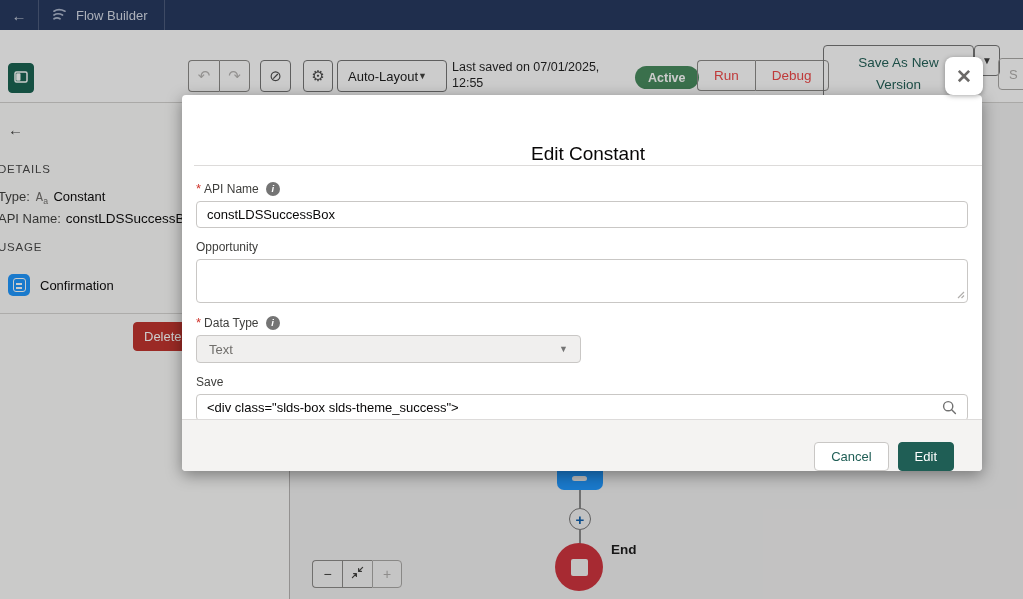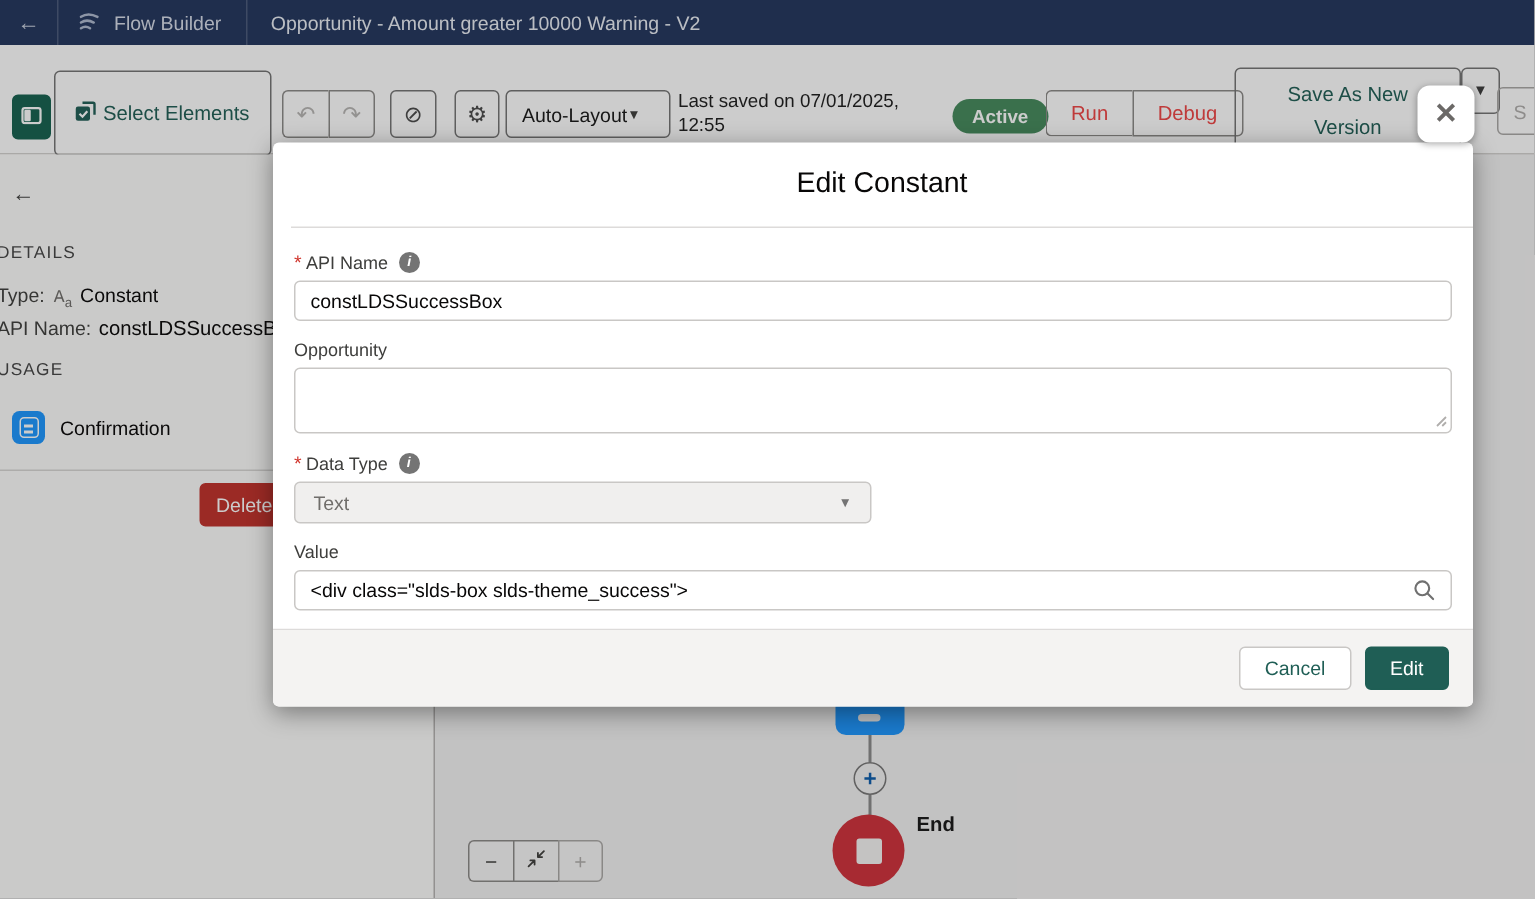--- a/index.html
+++ b/index.html
@@ -86,21 +86,21 @@
   .end-node .sq { width:17px; height:17px; background:#f5f4f3; border-radius:2px; }
   .end-lbl { position:absolute; left:321px; top:439px; font-size:13.5px; font-weight:bold; color:#181818; }
   .zoom-grp { left:22px; top:457px; }
   .zoom-grp .cell { width:30px; height:28px; font-size:14px; color:#3e3e3c; background:rgba(255,255,255,0.35); }
   .zoom-grp .cell.dis { border-color:#aaa8a6; color:#b0aeac; }
 
   
   .backdrop { position:absolute; inset:0; background:rgba(24,24,24,0.22); z-index:40; }
   .modal { position:absolute; left:182px; top:95px; width:800px; height:376px; background:#fff;
            border-radius:4px; box-shadow:0 4px 16px rgba(0,0,0,0.4); z-index:50; }
-  .m-head { height:57px; border-bottom:1px solid #dddbda; display:flex; align-items:center; justify-content:center;margin-left:12px; }
+  .m-head { height:71px; border-bottom:1px solid #dddbda; display:flex; align-items:flex-end; justify-content:center;margin-left:12px; }
   .m-title { font-size:19px; font-weight:400; color:#080707; }
   .m-body { padding:15px 14px 0 14px; }
   .lblrow { display:flex; align-items:center; margin-bottom:5px; }
   .req { color:#d0342c; font-size:13px; margin-right:3px; }
   .flabel { font-size:12px; color:#3e3e3c; }
   .info-ic { width:14px; height:14px; border-radius:50%; background:#747474; color:#fff; font-size:9.5px;
              font-weight:bold; display:flex; align-items:center; justify-content:center; margin-left:7px;
              font-style:italic; cursor:pointer; }
   .tin { width:100%; height:27px; border:1px solid #c9c7c5; border-radius:4px; padding:0 10px;
          font-size:13px; color:#080707; font-family:inherit; background:#fff; }
@@ -110,22 +110,22 @@
   .ta-wrap svg { position:absolute; right:3px; bottom:4px; }
   .mb12 { margin-bottom:12px; }
   .sel-box { width:385px; height:28px; background:#f0efee; border:1px solid #c9c7c5; border-radius:4px;
              display:flex; align-items:center; justify-content:space-between; padding:0 12px;
              font-size:13px; color:#706e6b; }
   .sel-box .chev { font-size:9px; color:#747474; }
   .vwrap { position:relative; }
   .vwrap .tin { padding-right:36px; }
   .vwrap .mag { position:absolute; right:11px; top:6px; cursor:pointer; }
   .m-foot { position:absolute; left:0; bottom:0; width:100%; height:52px; background:#f4f3f2;
-            border-top:1px solid #dddbda; border-radius:0 0 4px 4px; display:flex; align-items:center;
-            justify-content:flex-end; padding-right:16px; gap:9px; }
+            border-top:1px solid #dddbda; border-radius:0 0 4px 4px; display:flex; align-items:flex-end;
+            justify-content:flex-end; padding-right:28px; gap:9px; }
   .btn { height:29px; padding:0 16px; border-radius:4px; font-size:13px; font-family:inherit; cursor:pointer; }
   .btn.neutral { background:#fff; border:1px solid #c9c7c5; color:#1f5e55; }
   .btn.brand { background:#1f5e55; border:1px solid #1f5e55; color:#fff; }
   .close-btn { position:absolute; left:945px; top:57px; width:38px; height:38px; background:#fff;
                border:none; border-radius:8px; box-shadow:0 1px 5px rgba(0,0,0,0.35); z-index:60;
                display:flex; align-items:center; justify-content:center; font-size:19px; font-weight:bold;
                color:#6b6967; cursor:pointer; font-family:inherit; }
 </style>
 </head>
 <body>
@@ -137,43 +137,32 @@
     <div class="vsep"></div>
     <span class="logo">
       <svg width="17" height="16" viewBox="0 0 17 16">
         <path d="M3 4.2 C6 2.2, 10 2.2, 14 4.2" stroke="#aeb9cf" stroke-width="1.7" fill="none" stroke-linecap="round"></path>
         <path d="M3 8 C5.5 6.4, 8.5 6.4, 11.5 8" stroke="#aeb9cf" stroke-width="1.7" fill="none" stroke-linecap="round"></path>
         <path d="M3 11.8 C5 10.5, 7 10.5, 9 11.8" stroke="#aeb9cf" stroke-width="1.7" fill="none" stroke-linecap="round"></path>
       </svg>
     </span>
     <span class="appname">Flow Builder</span>
     <div class="vsep"></div>
-    <span class="flowtitle">Opportunity - Amount greater 10000 Warning - V2</span>
   </div>
 
   <div class="toolbar">
     <button class="tbtn toggle-btn">
       <span>
         <svg width="14" height="12" viewBox="0 0 14 12">
           <rect x="1" y="1" width="12" height="10" rx="1.5" stroke="#fff" stroke-width="1.5" fill="none"></rect>
           <rect x="2.2" y="2.2" width="4.3" height="7.6" rx="0.8" fill="#fff"></rect>
         </svg>
       </span>
     </button>
 
-    <button class="tbtn sel-btn">
-      <span class="ic">
-        <svg width="16" height="16" viewBox="0 0 16 16">
-          <path d="M6 2.5 h7 a1 1 0 0 1 1 1 v7" stroke="#1f5e55" stroke-width="1.6" fill="none"></path>
-          <rect x="1.5" y="5" width="9.5" height="9.5" rx="1.5" fill="#1f5e55"></rect>
-          <path d="M4 9.8 l2 2 l3.2 -3.6" stroke="#fff" stroke-width="1.5" fill="none"></path>
-        </svg>
-      </span>
-      <span class="lbl">Select Elements</span>
-    </button>
 
     <div class="grp undo-grp">
       <button class="cell">
           <span>↶</span>
         </button>
       <button class="cell">
           <span>↷</span>
         </button>
     </div>
 
@@ -294,21 +283,21 @@
         <span class="req">*</span>
         <span class="flabel">Data Type</span>
         <span class="info-ic">i</span>
       </div>
       <div class="sel-box mb12">
         <span>Text</span>
         <span class="chev">▼</span>
       </div>
 
       <div class="lblrow">
-        <span class="flabel">Value</span>
+        <span class="flabel">Save</span>
       </div>
       <div class="vwrap">
         <input class="tin" type="text" value="&lt;div class=&quot;slds-box slds-theme_success&quot;&gt;" style="">
         <span class="mag">
           <svg width="15" height="15" viewBox="0 0 15 15">
             <circle cx="6.2" cy="6.2" r="4.6" stroke="#707070" stroke-width="1.4" fill="none"></circle>
             <path d="M9.7 9.7 L13.4 13.4" stroke="#707070" stroke-width="1.4" stroke-linecap="round"></path>
           </svg>
         </span>
       </div>

